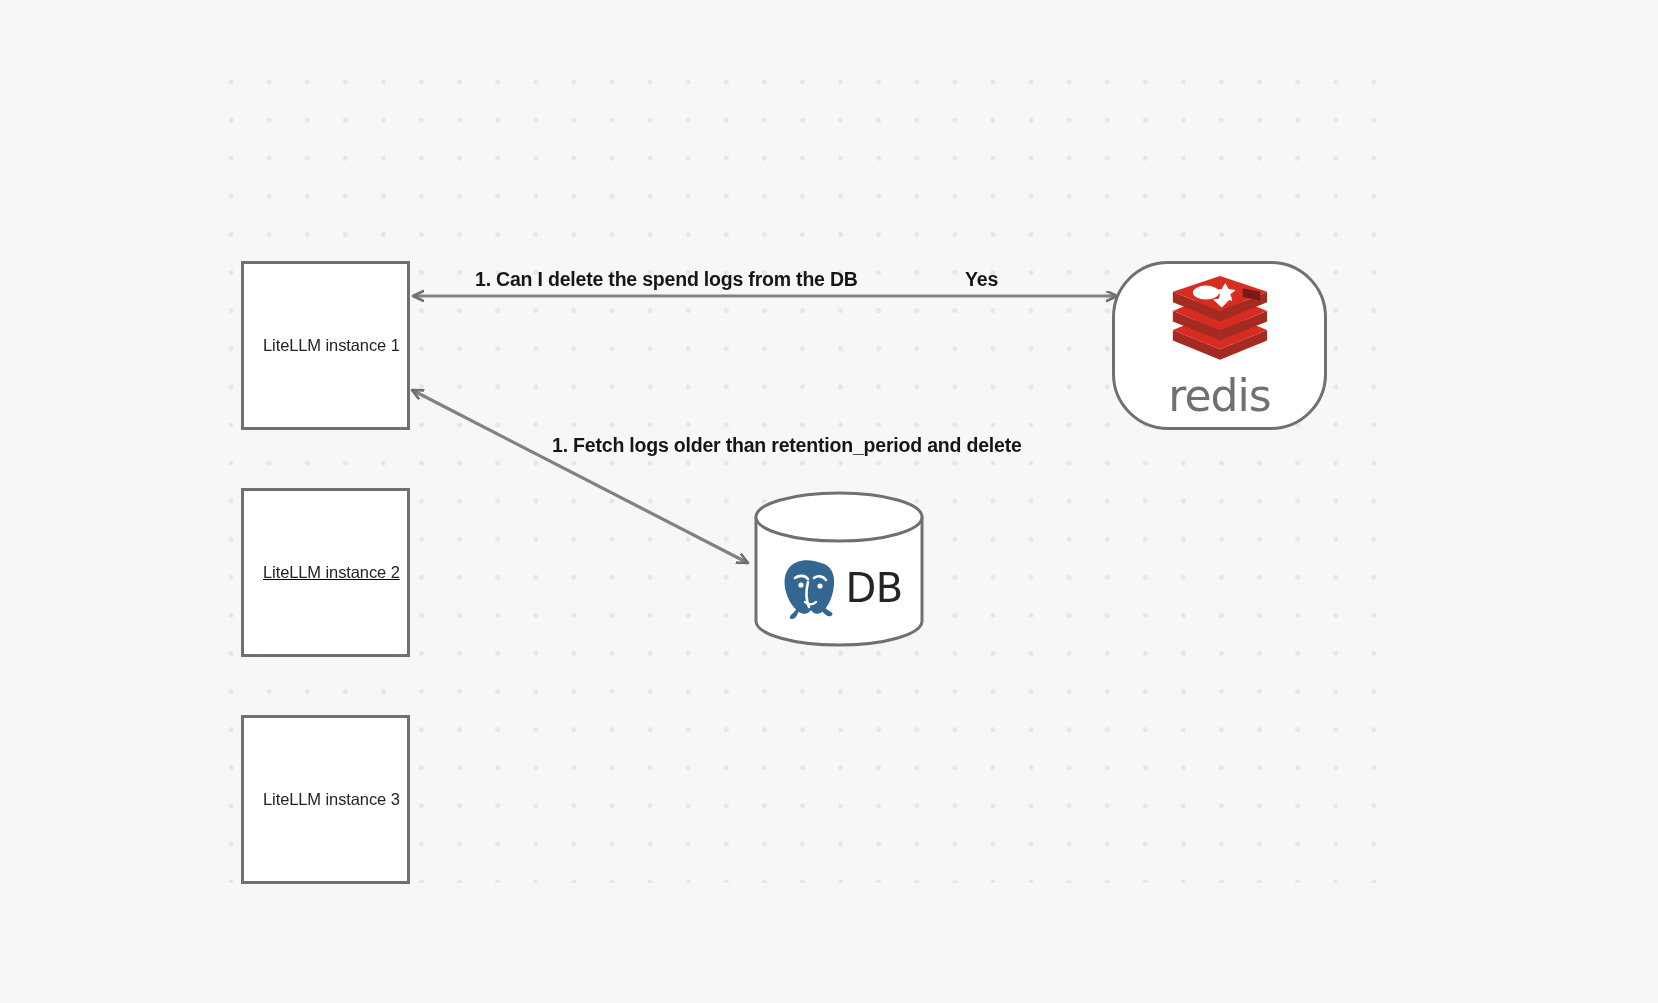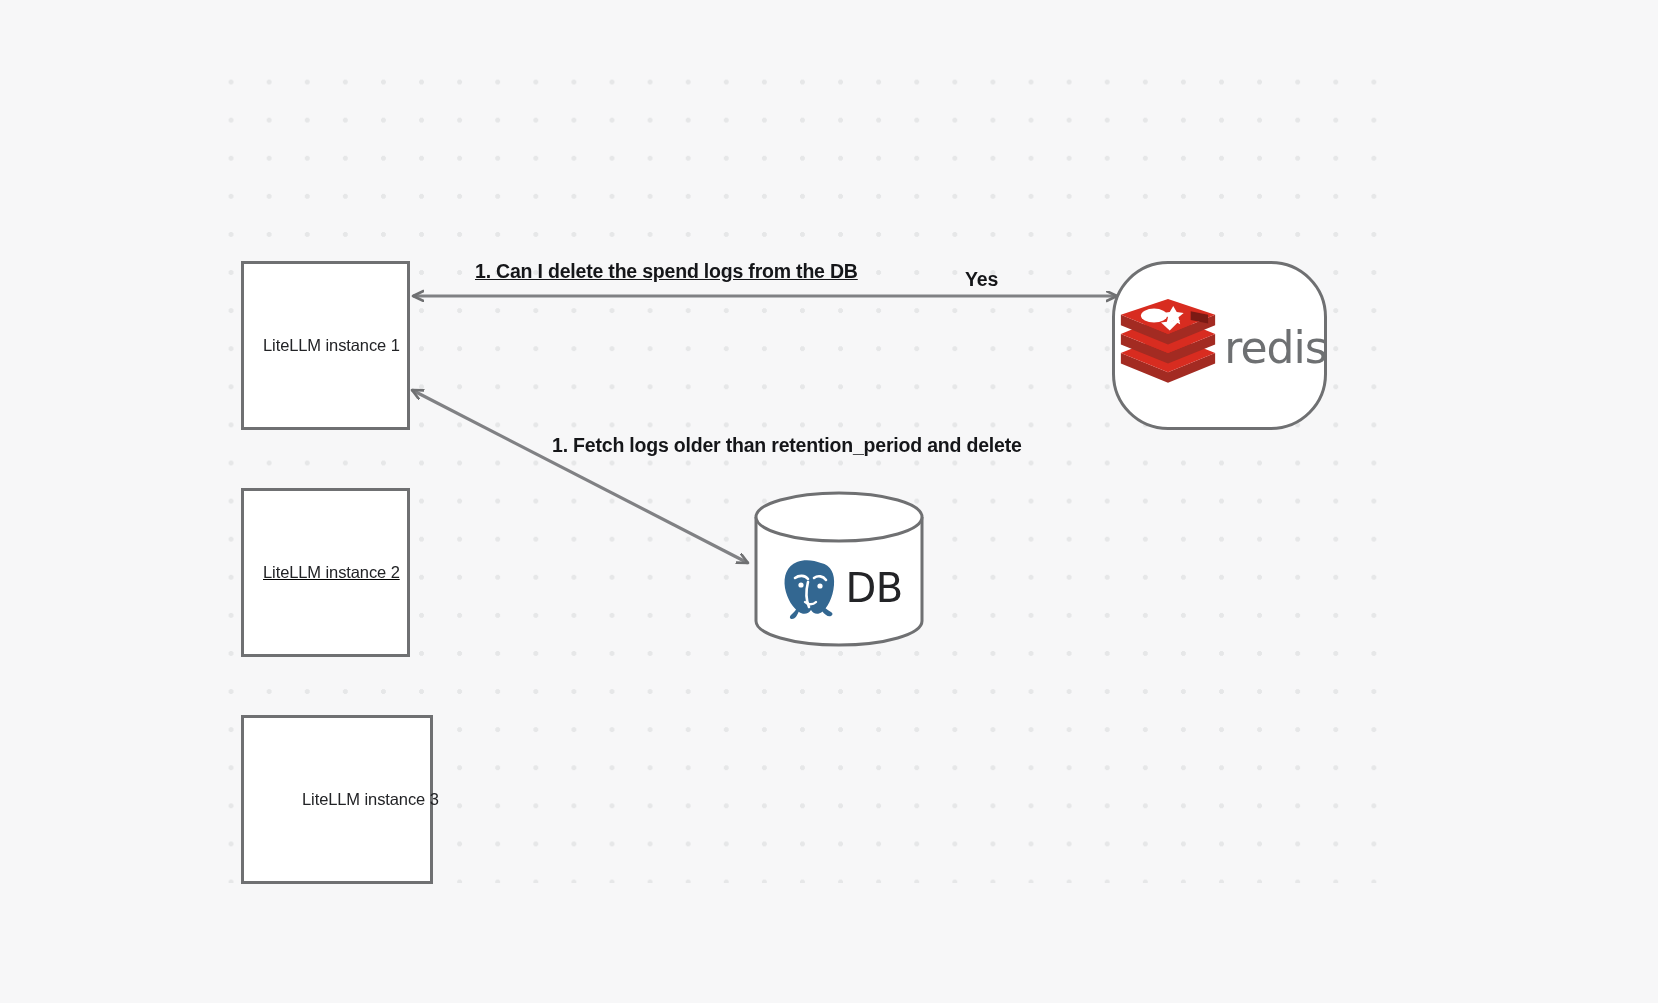--- a/index.html
+++ b/index.html
@@ -47,40 +47,40 @@
   }
   .node-box .node-label {
     font-size: 16.5px;
     color: #222326;
     padding-left: 19px;
     letter-spacing: -0.1px;
     white-space: nowrap;
   }
   #node-instance-1 { left: 241px; top: 261px; width: 169px; height: 169px; }
   #node-instance-2 { left: 241px; top: 488px; width: 169px; height: 169px; text-decoration: underline; }
-  #node-instance-3 { left: 241px; top: 715px; width: 192px; height: 169px; padding-left: 39px; }
+  #node-instance-3 { left: 241px; top: 715px; width: 169px; height: 169px; }
 
   #node-redis {
     position: absolute;
     left: 1112px;
     top: 261px;
     width: 215px;
     height: 169px;
     background: #ffffff;
     border: 3px solid #6f7072;
     border-radius: 56px;
     box-sizing: border-box;
     display: flex;
     flex-direction: column;
     align-items: center;
     justify-content: center;
   }
   .redis-logo {
     display: flex;
-    flex-direction: row;
+    flex-direction: column;
     align-items: center;
     justify-content: center;
     margin-top: 2px;
   }
   .redis-word {
     font-family: "DejaVu Sans", sans-serif;
     font-size: 44px;
     font-weight: 400;
     color: #6e7072;
     letter-spacing: -1px;
@@ -115,21 +115,21 @@
   }
 
   .edge-label {
     position: absolute;
     font-size: 19.5px;
     font-weight: bold;
     color: #151619;
     white-space: nowrap;
     letter-spacing: -0.2px;
   }
-  #edge-label-1 { left: 475px; top: 260px; text-decoration: underline; }
+  #edge-label-1 { left: 475px; top: 268px; }
   #edge-label-1b { left: 965px; top: 268px; }
   #edge-label-2 { left: 552px; top: 434px; }
 </style>
 </head>
 <body>
 
 <div id="canvas">
 
   <div id="dotgrid"></div>
 

